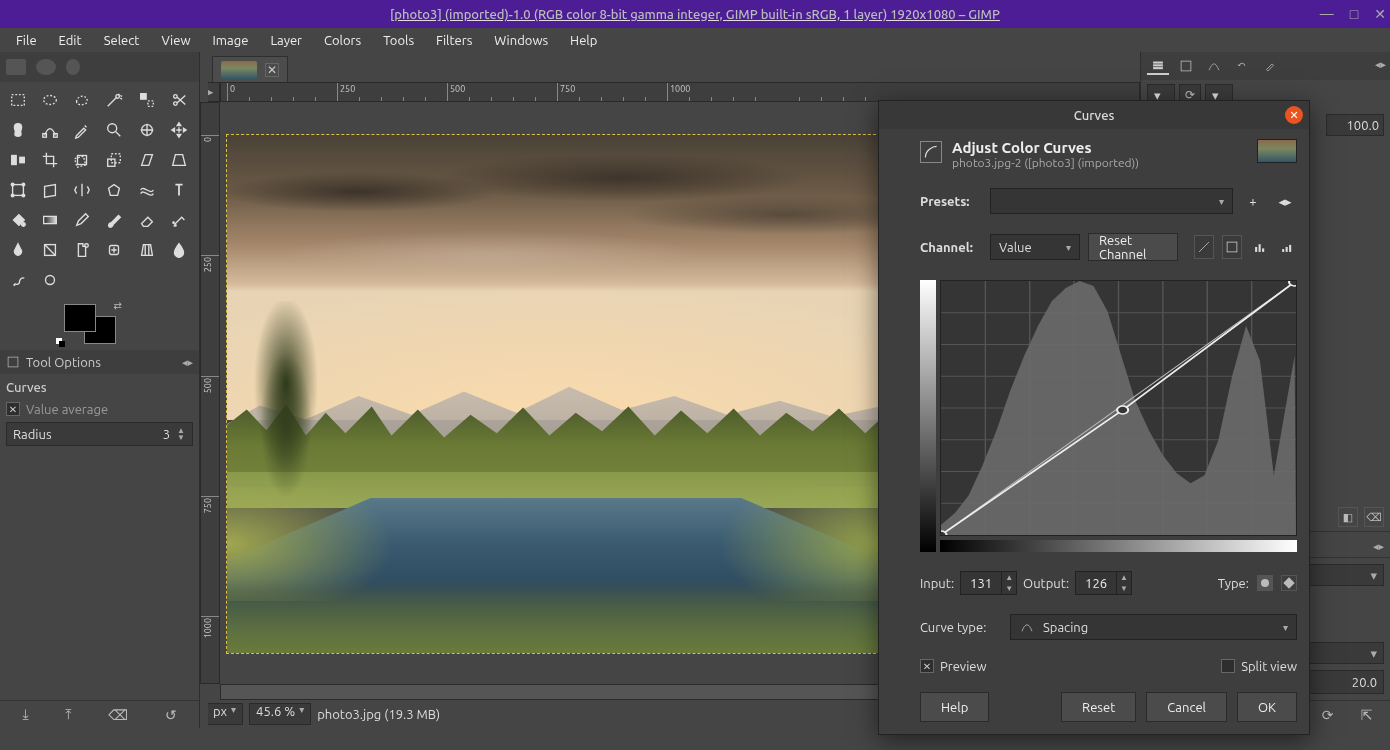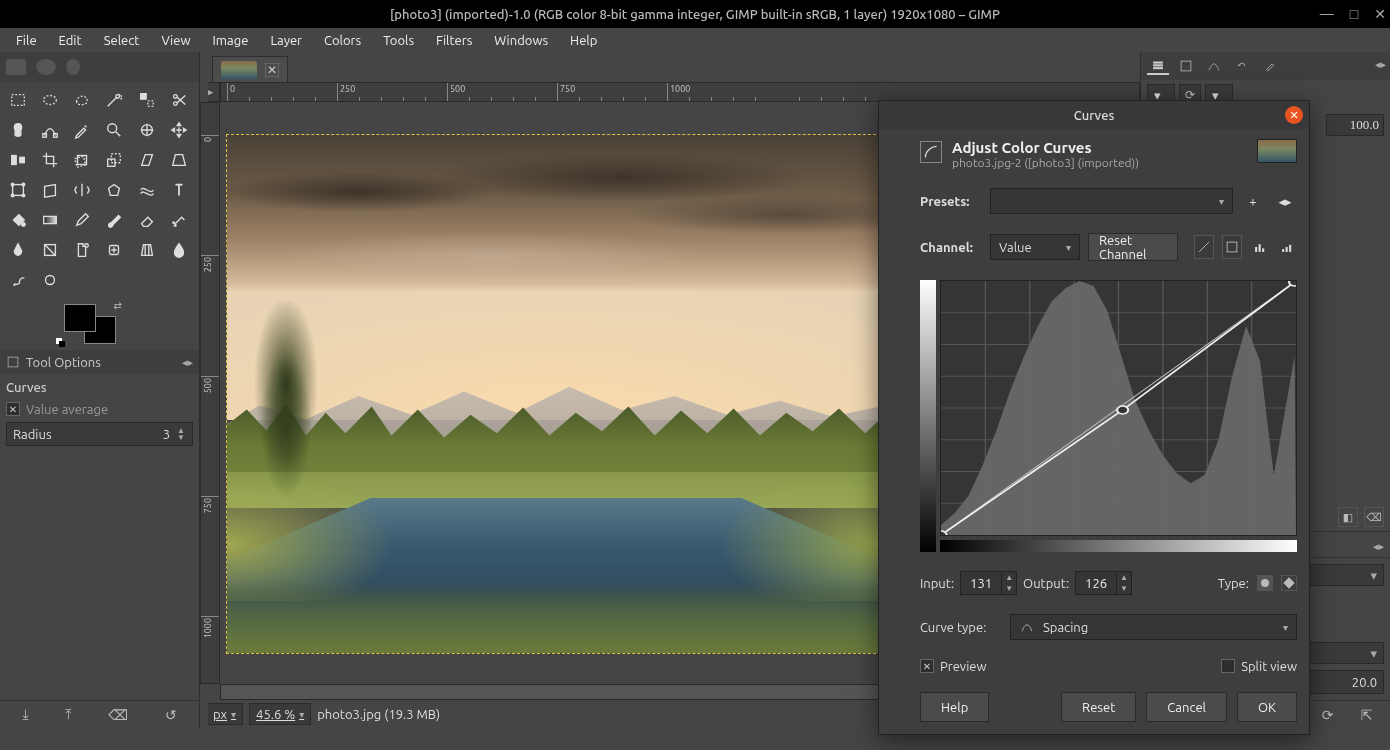--- a/index.html
+++ b/index.html
@@ -1,19 +1,19 @@
 <!DOCTYPE html>
 <html><head>
 <meta charset="utf-8">
 <style>
 * { margin: 0; padding: 0; box-sizing: border-box; font-family: "Ubuntu", "Segoe UI", sans-serif; font-size: 13px; user-select: none; }
 html, body { width: 1390px; height: 750px; overflow: hidden; background: #454545; color: #ddd; }
 
 
-.titlebar { height: 28px; background: #000000; display: flex; align-items: center; justify-content: center; position: relative; }
+.titlebar { height: 28px; background: #4c1d95; display: flex; align-items: center; justify-content: center; position: relative; text-decoration: underline; }
 .titlebar .title { color: #bbb; font-weight: 500; }
 .titlebar .win-controls { position: absolute; right: 4px; display: flex; gap: 16px; }
 .titlebar .win-controls span { color: #aaa; cursor: pointer; font-size: 14px; }
 
 
 .menubar { height: 24px; background: #454545; display: flex; align-items: center; padding: 0 6px; gap: 2px; }
 .menubar .menu-item { padding: 2px 10px; color: #eee; cursor: pointer; }
 
 
 .main { display: flex; height: calc(750px - 28px - 24px - 22px); }
@@ -112,21 +112,21 @@
   linear-gradient(to top, #6a7a3a, rgba(90,100,50,0.5) 70%, transparent); }
 .tall-tree-l { position:absolute; left:2%; top:32%; width:14%; height:40%; background:
   radial-gradient(ellipse 50% 60% at 50% 40%, #2e3a1a, transparent 70%),
   radial-gradient(ellipse 40% 50% at 50% 60%, #3a4622, transparent 70%); }
 
 .hscroll { height:16px; background:#3a3a3a; margin: 0 20px 0 20px; border:1px solid #2a2a2a; position:relative; }
 .hscroll .thumb { position:absolute; left:0; width:78%; height:100%; background:#555; }
 .nav-triangle { position:absolute; right:2px; bottom:18px; width:0; height:0; border:7px solid transparent; border-bottom-color:#bbb; border-right-color:#bbb; }
 
 .canvas-status { height: 28px; background:#454545; display:flex; align-items:center; padding:0 6px; gap:6px; }
-.canvas-status .dropdown { height:22px; background:#3a3a3a; border:1px solid #2a2a2a; display:flex; align-items:center; padding:0 6px; gap:4px; color:#ddd;text-decoration:underline; }
+.canvas-status .dropdown { height:22px; background:#3a3a3a; border:1px solid #2a2a2a; display:flex; align-items:flex-start; padding:0 6px; gap:4px; color:#ddd; }
 .canvas-status .dropdown .chev { font-size:10px; color:#aaa; }
 .canvas-status .fileinfo { color:#ddd; }
 
 
 .right-col { width: 250px; background:#454545; border-left:1px solid #2e2e2e; display:flex; flex-direction:column; position:relative; }
 .right-tabs { height: 28px; background:#3e3e3e; display:flex; align-items:center; padding:0 6px; gap:6px; }
 .right-tabs .rtab { width:22px; height:18px; color:#ccc; display:flex; align-items:center; justify-content:center; cursor:pointer; }
 .right-tabs .rtab.active { border-bottom: 2px solid #ccc; }
 .right-corner { position:absolute; right:4px; top:6px; color:#aaa; font-size:11px; }
 
@@ -671,21 +671,21 @@
     <div class="right-controls">
       <div class="sel" style="max-width:28px;">
           <span class="chev">▾</span>
         </div>
       <div class="btn-sq">⟳</div>
       <div class="sel" style="max-width:28px;">
           <span class="chev">▾</span>
         </div>
     </div>
     <div class="right-controls">
-      <div class="num" style="flex:0 0 auto; margin-left:auto;font-family:Liberation Serif, serif;">100.0</div>
+      <div class="num" style="flex:0 0 auto; margin-left:auto;">100.0</div>
     </div>
     <div class="right-layers">
       <span>jpg</span>
     </div>
     <div class="right-spacer"></div>
     <div class="right-row-btns">
       <div class="sq">◧</div>
       <div class="sq">⌫</div>
     </div>
     <div class="right-row-btns" style="border-top:1px solid #333; padding-top:8px;">

